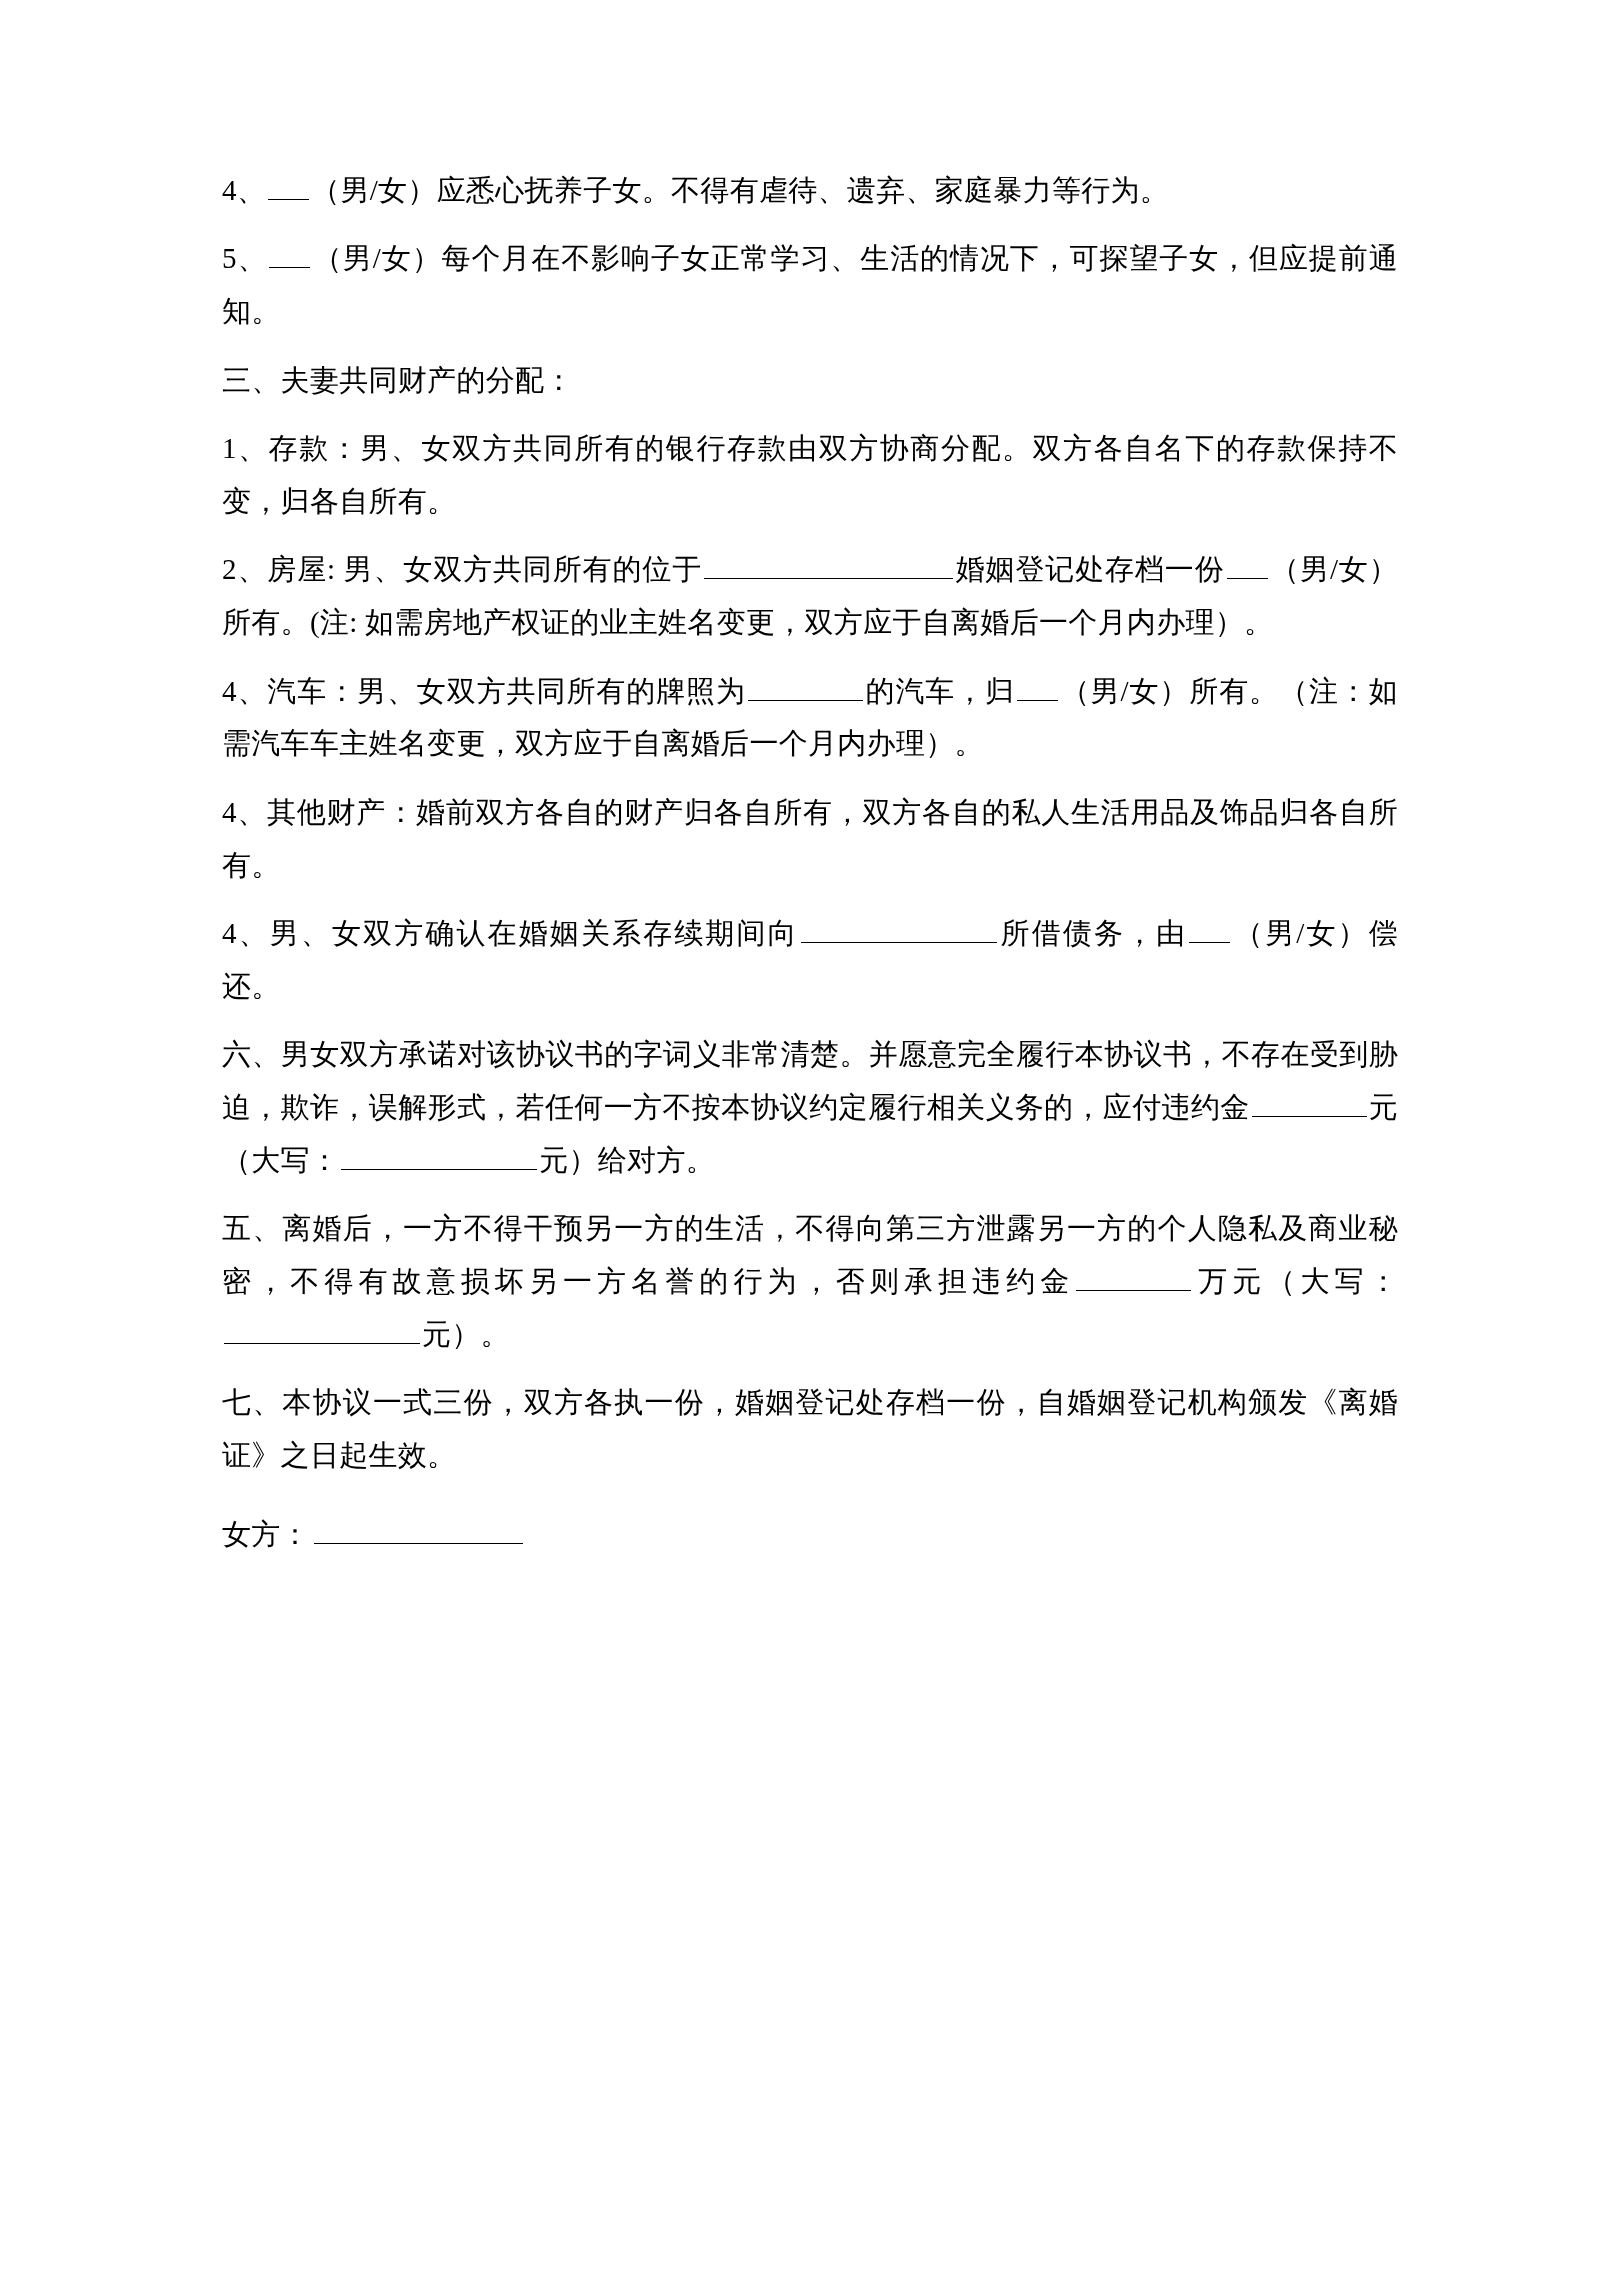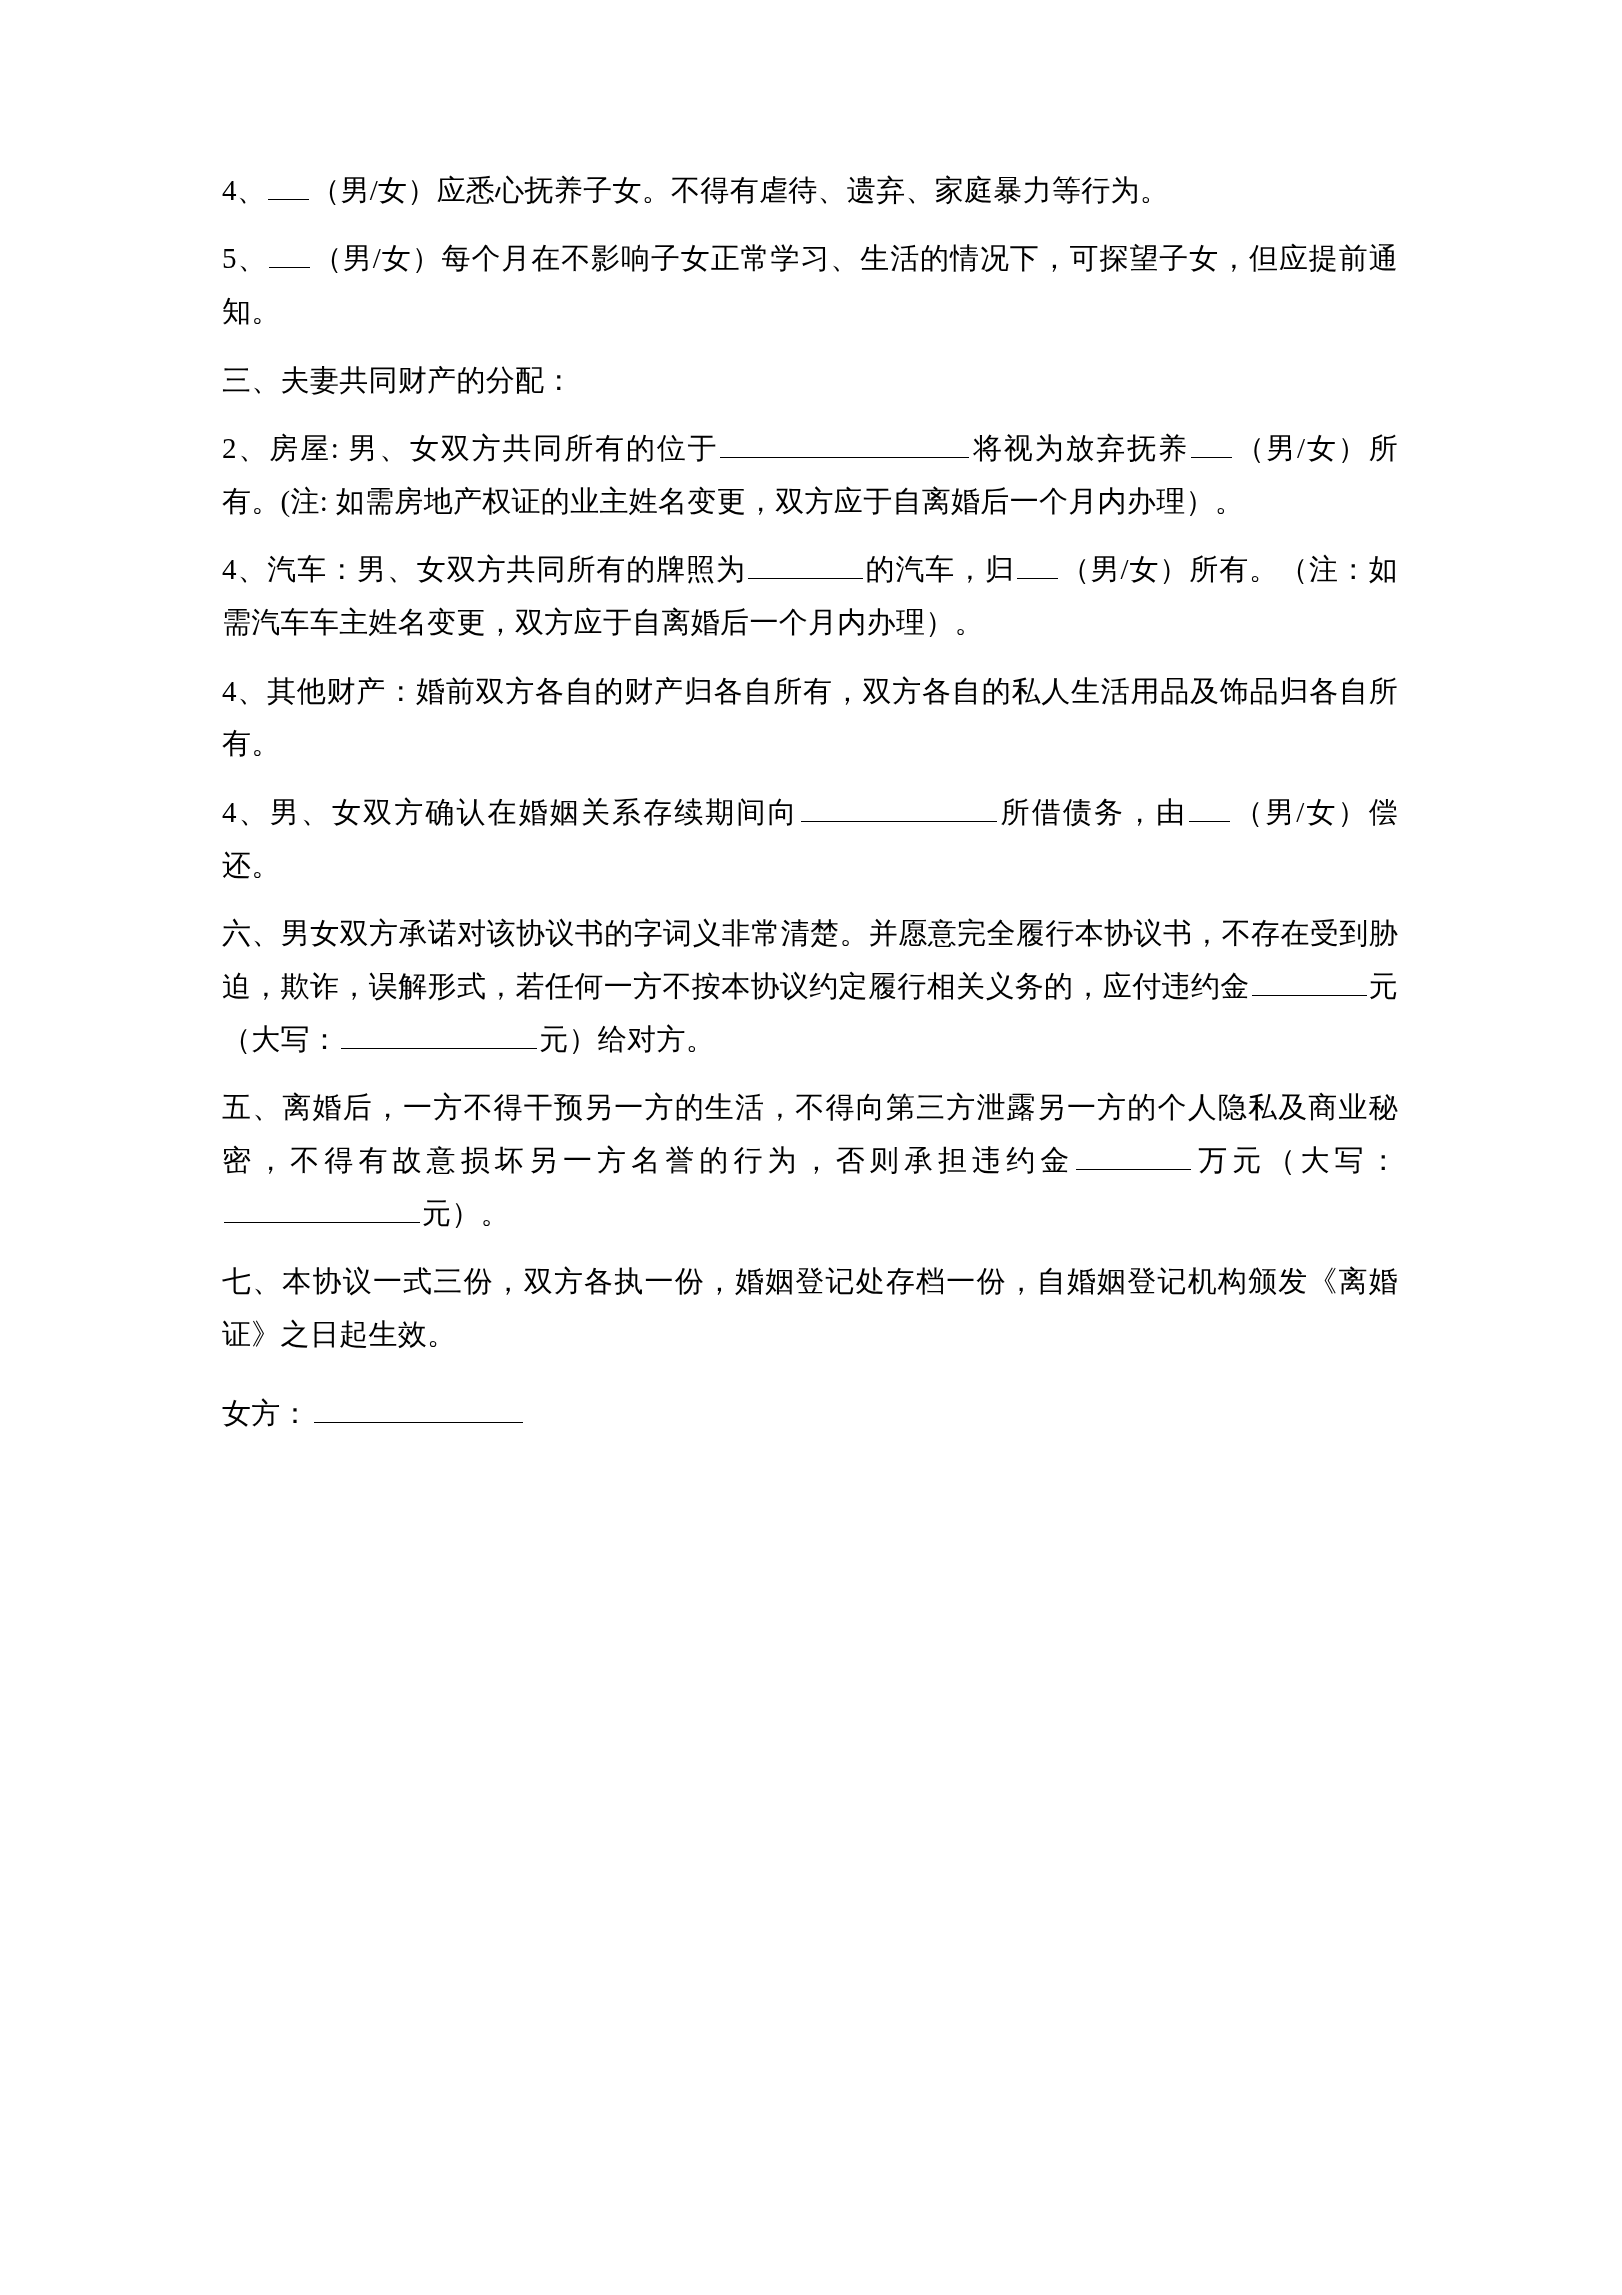--- a/index.html
+++ b/index.html
@@ -59,21 +59,22 @@
 </style>
 </head>
 <body>
 
 <div class="page">
   <div class="doc-body">
     <div id="paragraphs">
         <div class="para"><span>4、</span><span class="fill-line u-short"></span><span>（男/女）应悉心抚养子女。不得有虐待、遗弃、家庭暴力等行为。</span></div>
         <div class="para"><span>5、</span><span class="fill-line u-short"></span><span>（男/女）每个月在不影响子女正常学习、生活的情况下，可探望子女，但应提前通知。</span></div>
         <div class="para"><span>三、夫妻共同财产的分配：</span></div>
-        <div class="para"><span>2、房屋: 男、女双方共同所有的位于</span><span class="fill-line u-house"></span><span>将视为放弃抚养</span><span class="fill-line u-short"></span><span>（男/女）所有。(注: 如需房地产权证的业主姓名变更，双方应于自离婚后一个月内办理）。</span></div>
+        <div class="para"><span>1、存款：男、女双方共同所有的银行存款由双方协商分配。双方各自名下的存款保持不变，归各自所有。</span></div>
+        <div class="para"><span>2、房屋: 男、女双方共同所有的位于</span><span class="fill-line u-house"></span><span>婚姻登记处存档一份</span><span class="fill-line u-short"></span><span>（男/女）所有。(注: 如需房地产权证的业主姓名变更，双方应于自离婚后一个月内办理）。</span></div>
         <div class="para"><span>4、汽车：男、女双方共同所有的牌照为</span><span class="fill-line u-mid"></span><span>的汽车，归</span><span class="fill-line u-short"></span><span>（男/女）所有。（注：如需汽车车主姓名变更，双方应于自离婚后一个月内办理）。</span></div>
         <div class="para"><span>4、其他财产：婚前双方各自的财产归各自所有，双方各自的私人生活用品及饰品归各自所有。</span></div>
         <div class="para"><span>4、男、女双方确认在婚姻关系存续期间向</span><span class="fill-line u-long"></span><span>所借债务，由</span><span class="fill-line u-short"></span><span>（男/女）偿还。</span></div>
         <div class="para"><span>六、男女双方承诺对该协议书的字词义非常清楚。并愿意完全履行本协议书，不存在受到胁迫，欺诈，误解形式，若任何一方不按本协议约定履行相关义务的，应付违约金</span><span class="fill-line u-mid"></span><span>元（大写：</span><span class="fill-line u-long"></span><span>元）给对方。</span></div>
         <div class="para"><span>五、离婚后，一方不得干预另一方的生活，不得向第三方泄露另一方的个人隐私及商业秘密，不得有故意损坏另一方名誉的行为，否则承担违约金</span><span class="fill-line u-mid"></span><span>万元（大写：</span><span class="fill-line u-long"></span><span>元）。</span></div>
         <div class="para"><span>七、本协议一式三份，双方各执一份，婚姻登记处存档一份，自婚姻登记机构颁发《离婚证》之日起生效。</span></div>
       </div>
     <div id="signatures">
         <div class="para sig"><span>女方：</span><span class="sig-line"></span></div>
       </div>

